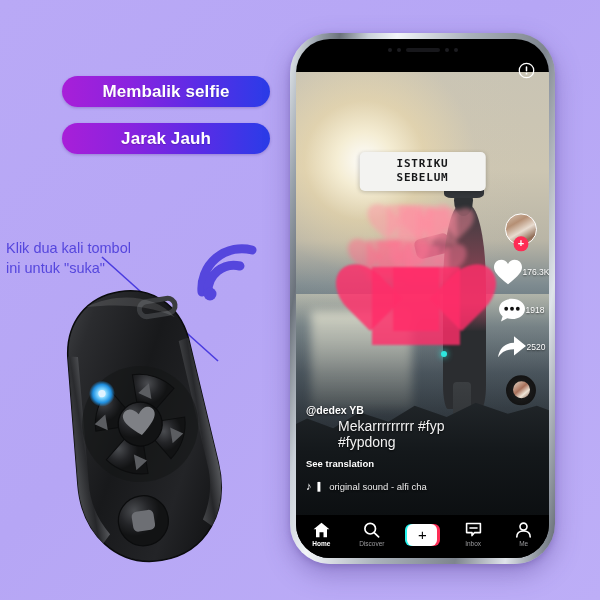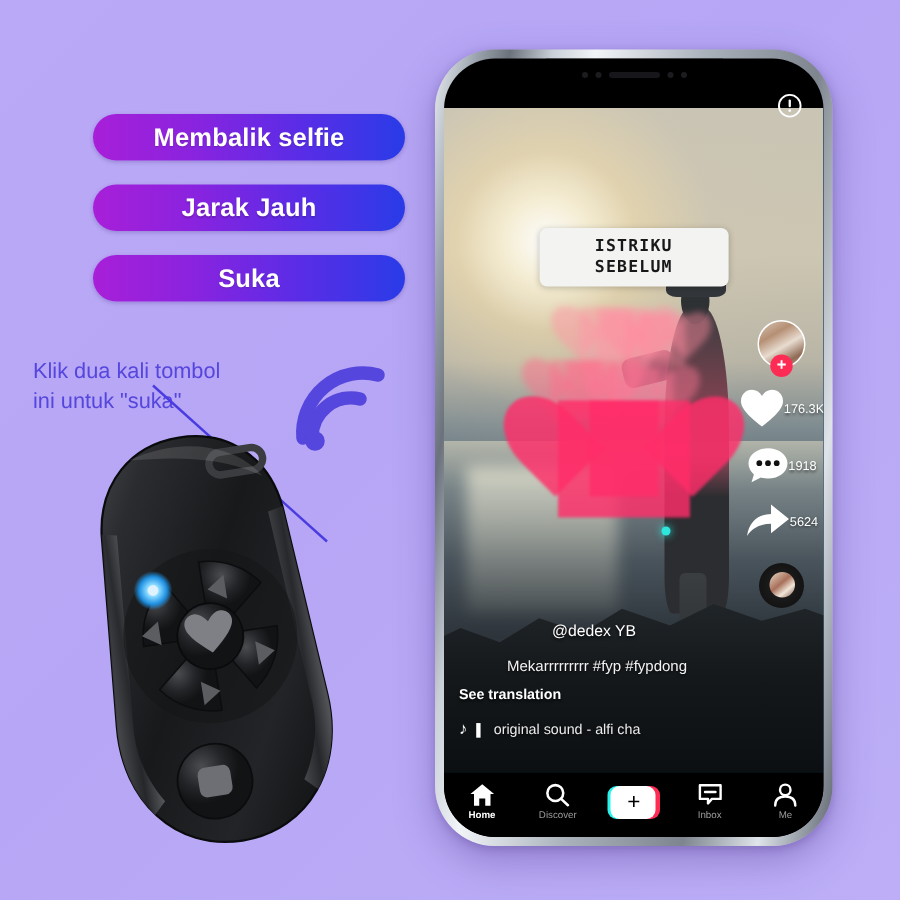--- a/index.html
+++ b/index.html
@@ -17,21 +17,21 @@
     background:linear-gradient(90deg,#a81fd8 0%,#8a23df 32%,#5a2ce6 66%,#2a3ce8 100%);
     display:flex; align-items:center; justify-content:center;
     box-shadow:0 1px 3px rgba(60,30,120,.28);
   }
   .pill span {
     color:#fff; font-size:17px; font-weight:600; letter-spacing:.1px;
     text-shadow:0 1px 1px rgba(0,0,0,.18);
   }
 
   
-  #annot { position:absolute; left:22px; top:238px; width:200px; }
+  #annot { position:absolute; left:6px; top:238px; width:200px; }
   #annot div {
     color:#5546dd; font-size:14.5px; line-height:20px; font-weight:400;
   }
   #wifi { position:absolute; left:186px; top:236px; width:80px; height:68px; }
 
   
   #leader { position:absolute; left:100px; top:255px; width:130px; height:110px; }
 
   
   #remote {
@@ -176,22 +176,22 @@
   }
   #discinner {
     width:17px; height:17px; border-radius:50%;
     background:linear-gradient(140deg,#e7d9c8,#a8705a 45%,#f0e6d8 70%,#7b5344);
   }
 
   
   #meta {
     position:absolute; left:10px; bottom:46px; width:180px; z-index:6;
   }
-  #meta .uname { color:#fff; font-size:10.5px; font-weight:400; text-shadow:0 1px 2px rgba(0,0,0,.75);text-align:center; }
-  #meta .desc  { color:#f2f2f2; font-size:10px; margin-top:12px; text-shadow:0 1px 2px rgba(0,0,0,.75);padding-left:32px; }
+  #meta .uname { color:#fff; font-size:10.5px; font-weight:700; text-shadow:0 1px 2px rgba(0,0,0,.75); }
+  #meta .desc  { color:#f2f2f2; font-size:14px; margin-top:2px; text-shadow:0 1px 2px rgba(0,0,0,.75);padding-left:32px; }
   #meta .trans { color:#fff; font-size:9.5px; font-weight:700; margin-top:8px; text-shadow:0 1px 2px rgba(0,0,0,.75); }
 
   #musicrow {
     position:absolute; left:10px; bottom:23px; z-index:6;
     display:flex; align-items:center; gap:6px;
   }
   #musicrow .mtxt { color:#ececec; font-size:9.5px; text-shadow:0 1px 2px rgba(0,0,0,.7); }
   #musicrow .mnote { color:#fff; font-size:11px; }
   #musicrow .mbar { color:#fff; font-size:8px; }
 
@@ -224,23 +224,20 @@
 </style>
 </head>
 <body>
 
 <div id="pills">
   <div class="pill">
     <span>Membalik selfie</span>
   </div>
   <div class="pill">
     <span>Jarak Jauh</span>
-  </div>
-  <div class="pill">
-    <span>Suka</span>
   </div>
 </div>
 
 <div id="annot">
   <div>Klik dua kali tombol</div>
   <div>ini untuk "suka"</div>
 </div>
 
 <svg id="wifi" viewBox="0 0 80 68">
   <path d="M8 54 A40 40 0 0 1 58 12" fill="none" stroke="#5546dd" stroke-width="9" stroke-linecap="round" transform="translate(8,2)"></path>
@@ -407,21 +404,21 @@
             <circle cx="19.8" cy="11.4" r="1.9" fill="#111"></circle>
           </svg>
           <span class="cnt">1918</span>
         </div>
 
         <div class="railitem">
           <svg width="30" height="26" viewBox="0 0 30 26">
             <path d="M1 23 C2.5 13 8.5 8.6 17 8.3 L17 2 L29 11.6 L17 21.2 L17 14.8
                      C9.5 14.9 4.5 17.6 1 23 Z" fill="#fff"></path>
           </svg>
-          <span class="cnt">5624</span>
+          <span class="cnt">2520</span>
         </div>
 
         <div id="disc">
           <div id="discinner"></div>
         </div>
       </div>
 
       <div id="meta">
         <div class="uname">@dedex YB</div>
         <div class="desc">Mekarrrrrrrrr #fyp #fypdong</div>

